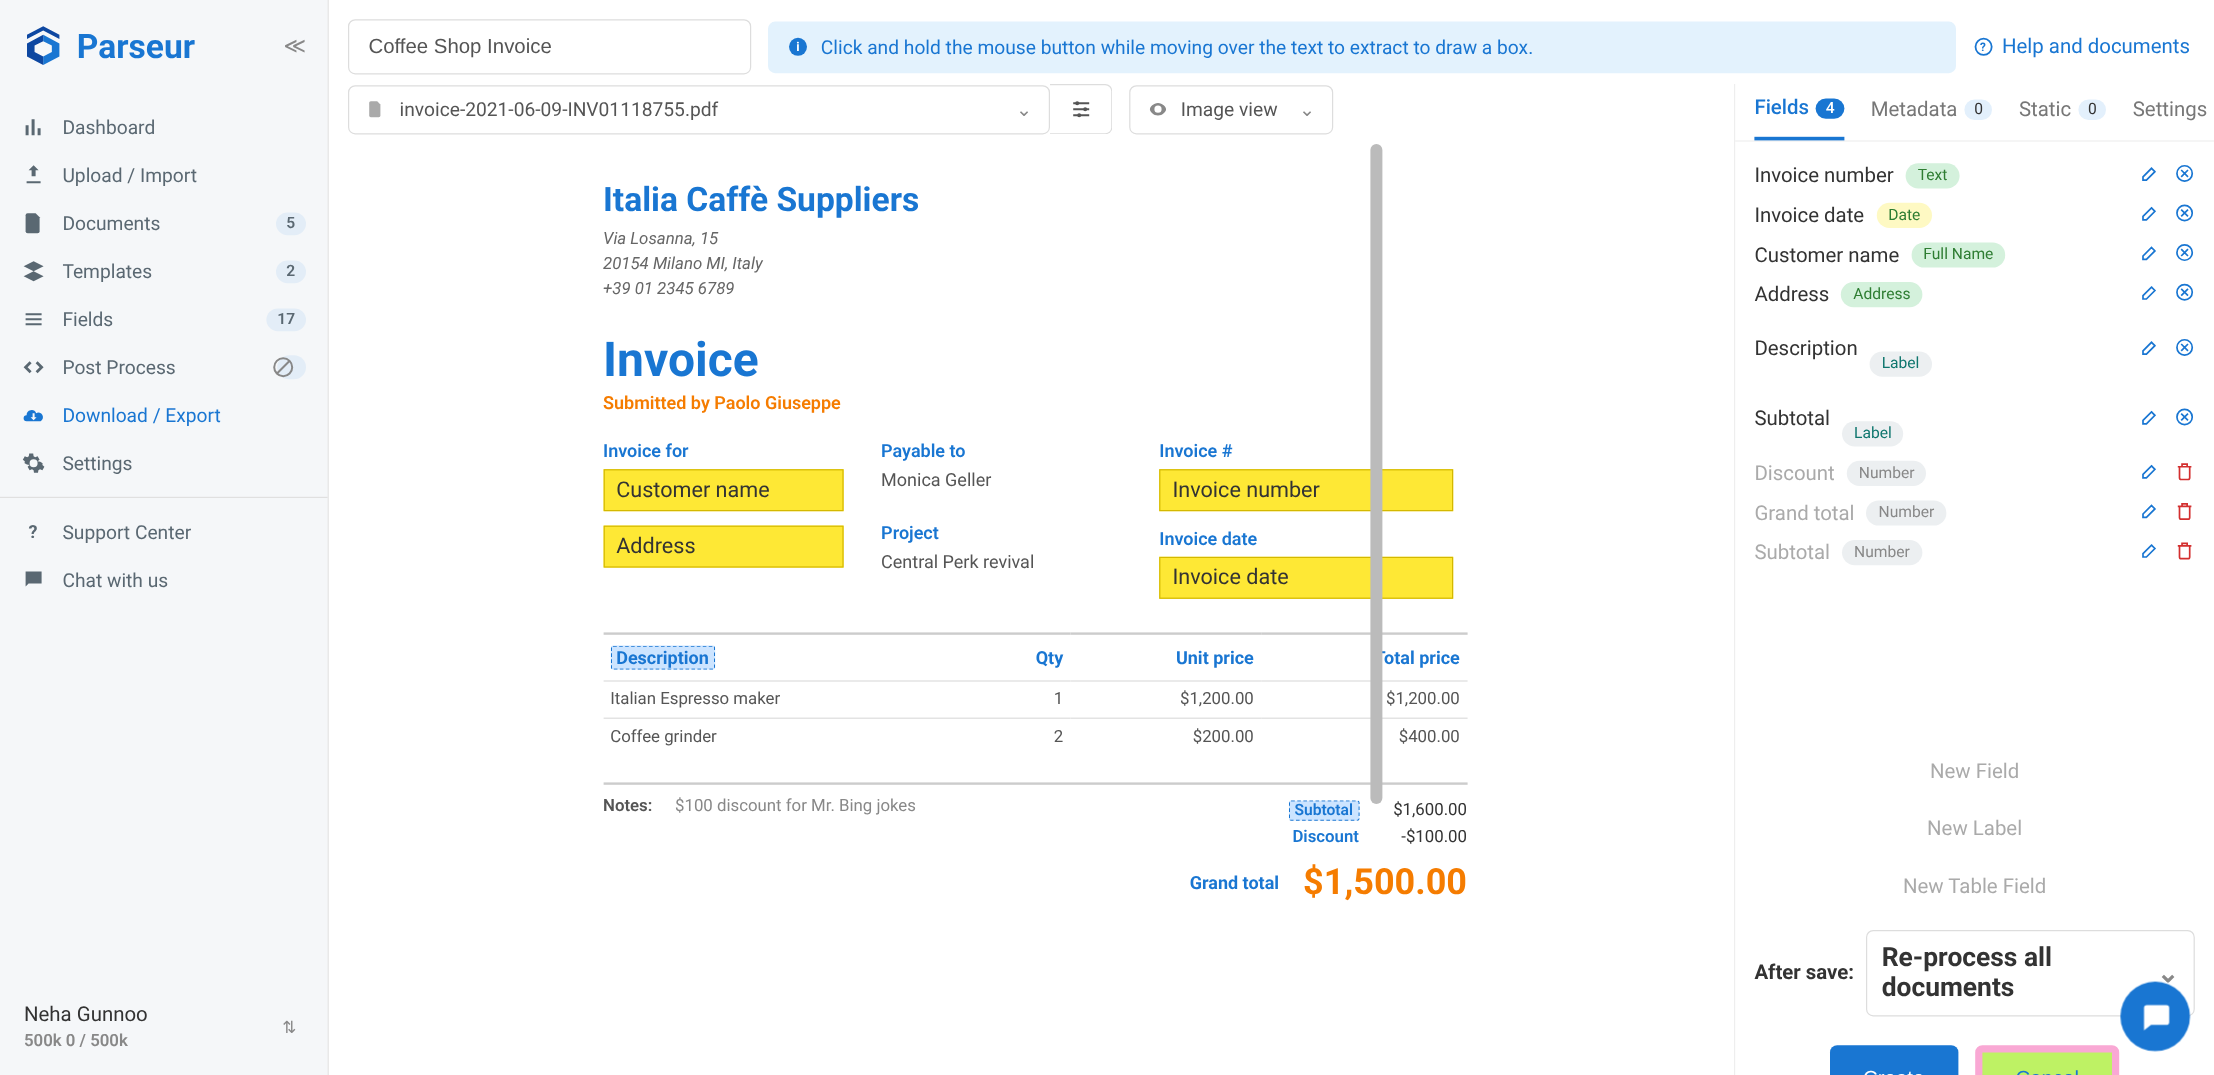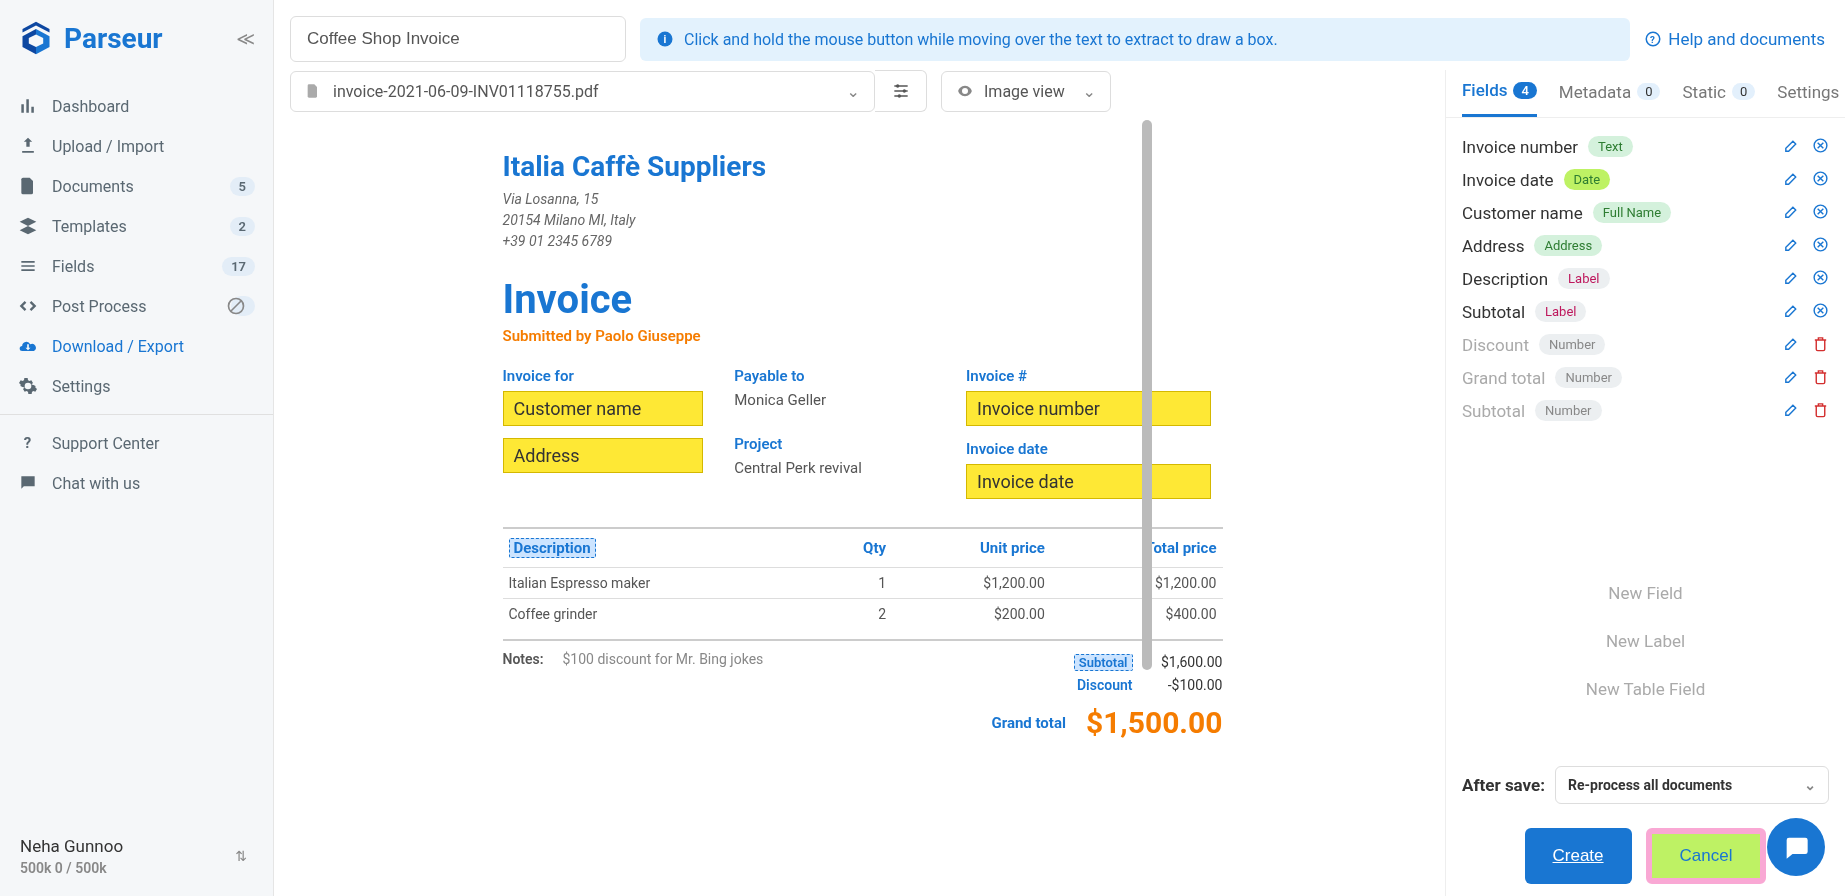--- a/index.html
+++ b/index.html
@@ -44,35 +44,35 @@
 .tab { padding-bottom: 14px; font-size: 17px; color: #777; cursor: pointer; display: flex; align-items: center; gap: 6px; }
 .tab.active { color: #1976d2; border-bottom: 3px solid #1976d2; font-weight: 500; }
 .tab .count { background: #e3f0fc; color: #333; border-radius: 10px; padding: 1px 8px; font-size: 13px; }
 .tab.active .count { background: #1976d2; color: #fff; }
 .fields-list { padding: 12px 16px; flex: 0 0 auto; }
 .field-row { display: flex; align-items: center; padding: 6px 0; gap: 10px; }
 .field-name { font-size: 17px; color: #333; }
 .field-name.muted { color: #aaa; }
 .field-tag { font-size: 13px; padding: 3px 10px; border-radius: 12px; background: #eee; color: #555; }
 .field-tag.text { background: #d4f1dc; color: #2e7d32; }
-.field-tag.date { background: #bef264; color: #2e7d32; }
+.field-tag.date { background: #fef9c3; color: #2e7d32; }
 .field-tag.fullname { background: #d4f1dc; color: #2e7d32; }
 .field-tag.address { background: #d4f1dc; color: #2e7d32; }
-.field-tag.label { background: #eceff1; color: #be185d; }
+.field-tag.label { background: #eceff1; color: #0f766e; margin-top: 25px; }
 .field-tag.number { background: #eceff1; color: #888; }
 .field-actions { margin-left: auto; display: flex; gap: 12px; }
 .icon-btn { cursor: pointer; color: #1976d2; }
 .icon-btn.red { color: #d32f2f; }
 
 .action-links { text-align: center; margin-top: 130px; }
 .action-links div { color: #aaa; font-size: 17px; padding: 14px 0; cursor: pointer; }
 
 .after-save { display: flex; align-items: center; gap: 10px; padding: 12px 16px; font-weight: bold; }
 .after-save-label { font-size: 17px; color: #333; }
-.after-save-select { flex: 1; border: 1px solid #ddd; border-radius: 6px; padding: 10px 12px; font-size: 14px; display: flex; }
+.after-save-select { flex: 1; border: 1px solid #ddd; border-radius: 6px; padding: 10px 12px; font-size: 22px; display: flex; align-items: center; }
 .after-save-select .chev { margin-left: auto; color: #888; }
 
 .bottom-buttons { display: flex; gap: 14px; justify-content: center; padding: 12px 16px; }
 .btn-primary { background: #1976d2; color: #fff; border: none; border-radius: 6px; padding: 12px 28px; font-size: 17px; cursor: pointer; text-decoration: underline; }
 .btn-secondary { background: #bef264; color: #1976d2; border: 6px solid #f9a8d4; border-radius: 6px; padding: 12px 28px; font-size: 17px; cursor: pointer; }
 
 
 .docwrap { position: absolute; left: 290px; top: 120px; right: 410px; bottom: 0; overflow: auto; }
 .doc { width: 720px; margin: 0 auto; background: #fff; padding: 30px 0 50px 0; }
 .company { color: #1976d2; font-size: 28px; font-weight: 700; }
@@ -86,21 +86,21 @@
 .hl.wide { min-width: 245px; }
 
 .items-table { width: 100%; border-collapse: collapse; margin-top: 28px; border-top: 2px solid #ccc; }
 .items-table th { text-align: right; color: #1976d2; font-weight: 700; padding: 10px 6px; font-size: 15px; }
 .items-table th:first-child { text-align: left; }
 .items-table td { text-align: right; padding: 7px 6px; font-size: 14px; color: #555; border-top: 1px solid #ddd; }
 .items-table td:first-child { text-align: left; }
 .desc-hl { background: #cce4ff; border: 1px dashed #1976d2; padding: 0 4px; border-radius: 2px; }
 .subt-hl { background: #cce4ff; border: 1px dashed #1976d2; padding: 0 4px; border-radius: 2px; color: #1976d2; font-weight: 600; font-size: 13px; }
 
-.notes-row { display: flex; margin-top: 10px; font-size: 14px; border-top: 2px solid #ccc; padding-top: 10px; }
+.notes-row { display: flex; margin-top: 23px; font-size: 14px; border-top: 2px solid #ccc; padding-top: 10px; }
 .notes-label { color: #555; font-weight: 600; width: 60px; }
 .notes-text { color: #888; flex: 1; }
 .totals { margin-left: auto; text-align: right; }
 .totals-row { display: flex; justify-content: flex-end; gap: 20px; padding: 3px 0; font-size: 14px; }
 .totals-label { color: #1976d2; font-weight: 600; }
 .grand-label { color: #1976d2; font-weight: 700; font-size: 15px; }
 .grand-val { color: #f57c00; font-size: 30px; font-weight: 700; }
 
 .scrollbar-vert { position: absolute; left: 1142px; top: 120px; width: 10px; height: 550px; background: #bbb; border-radius: 5px; }
 

